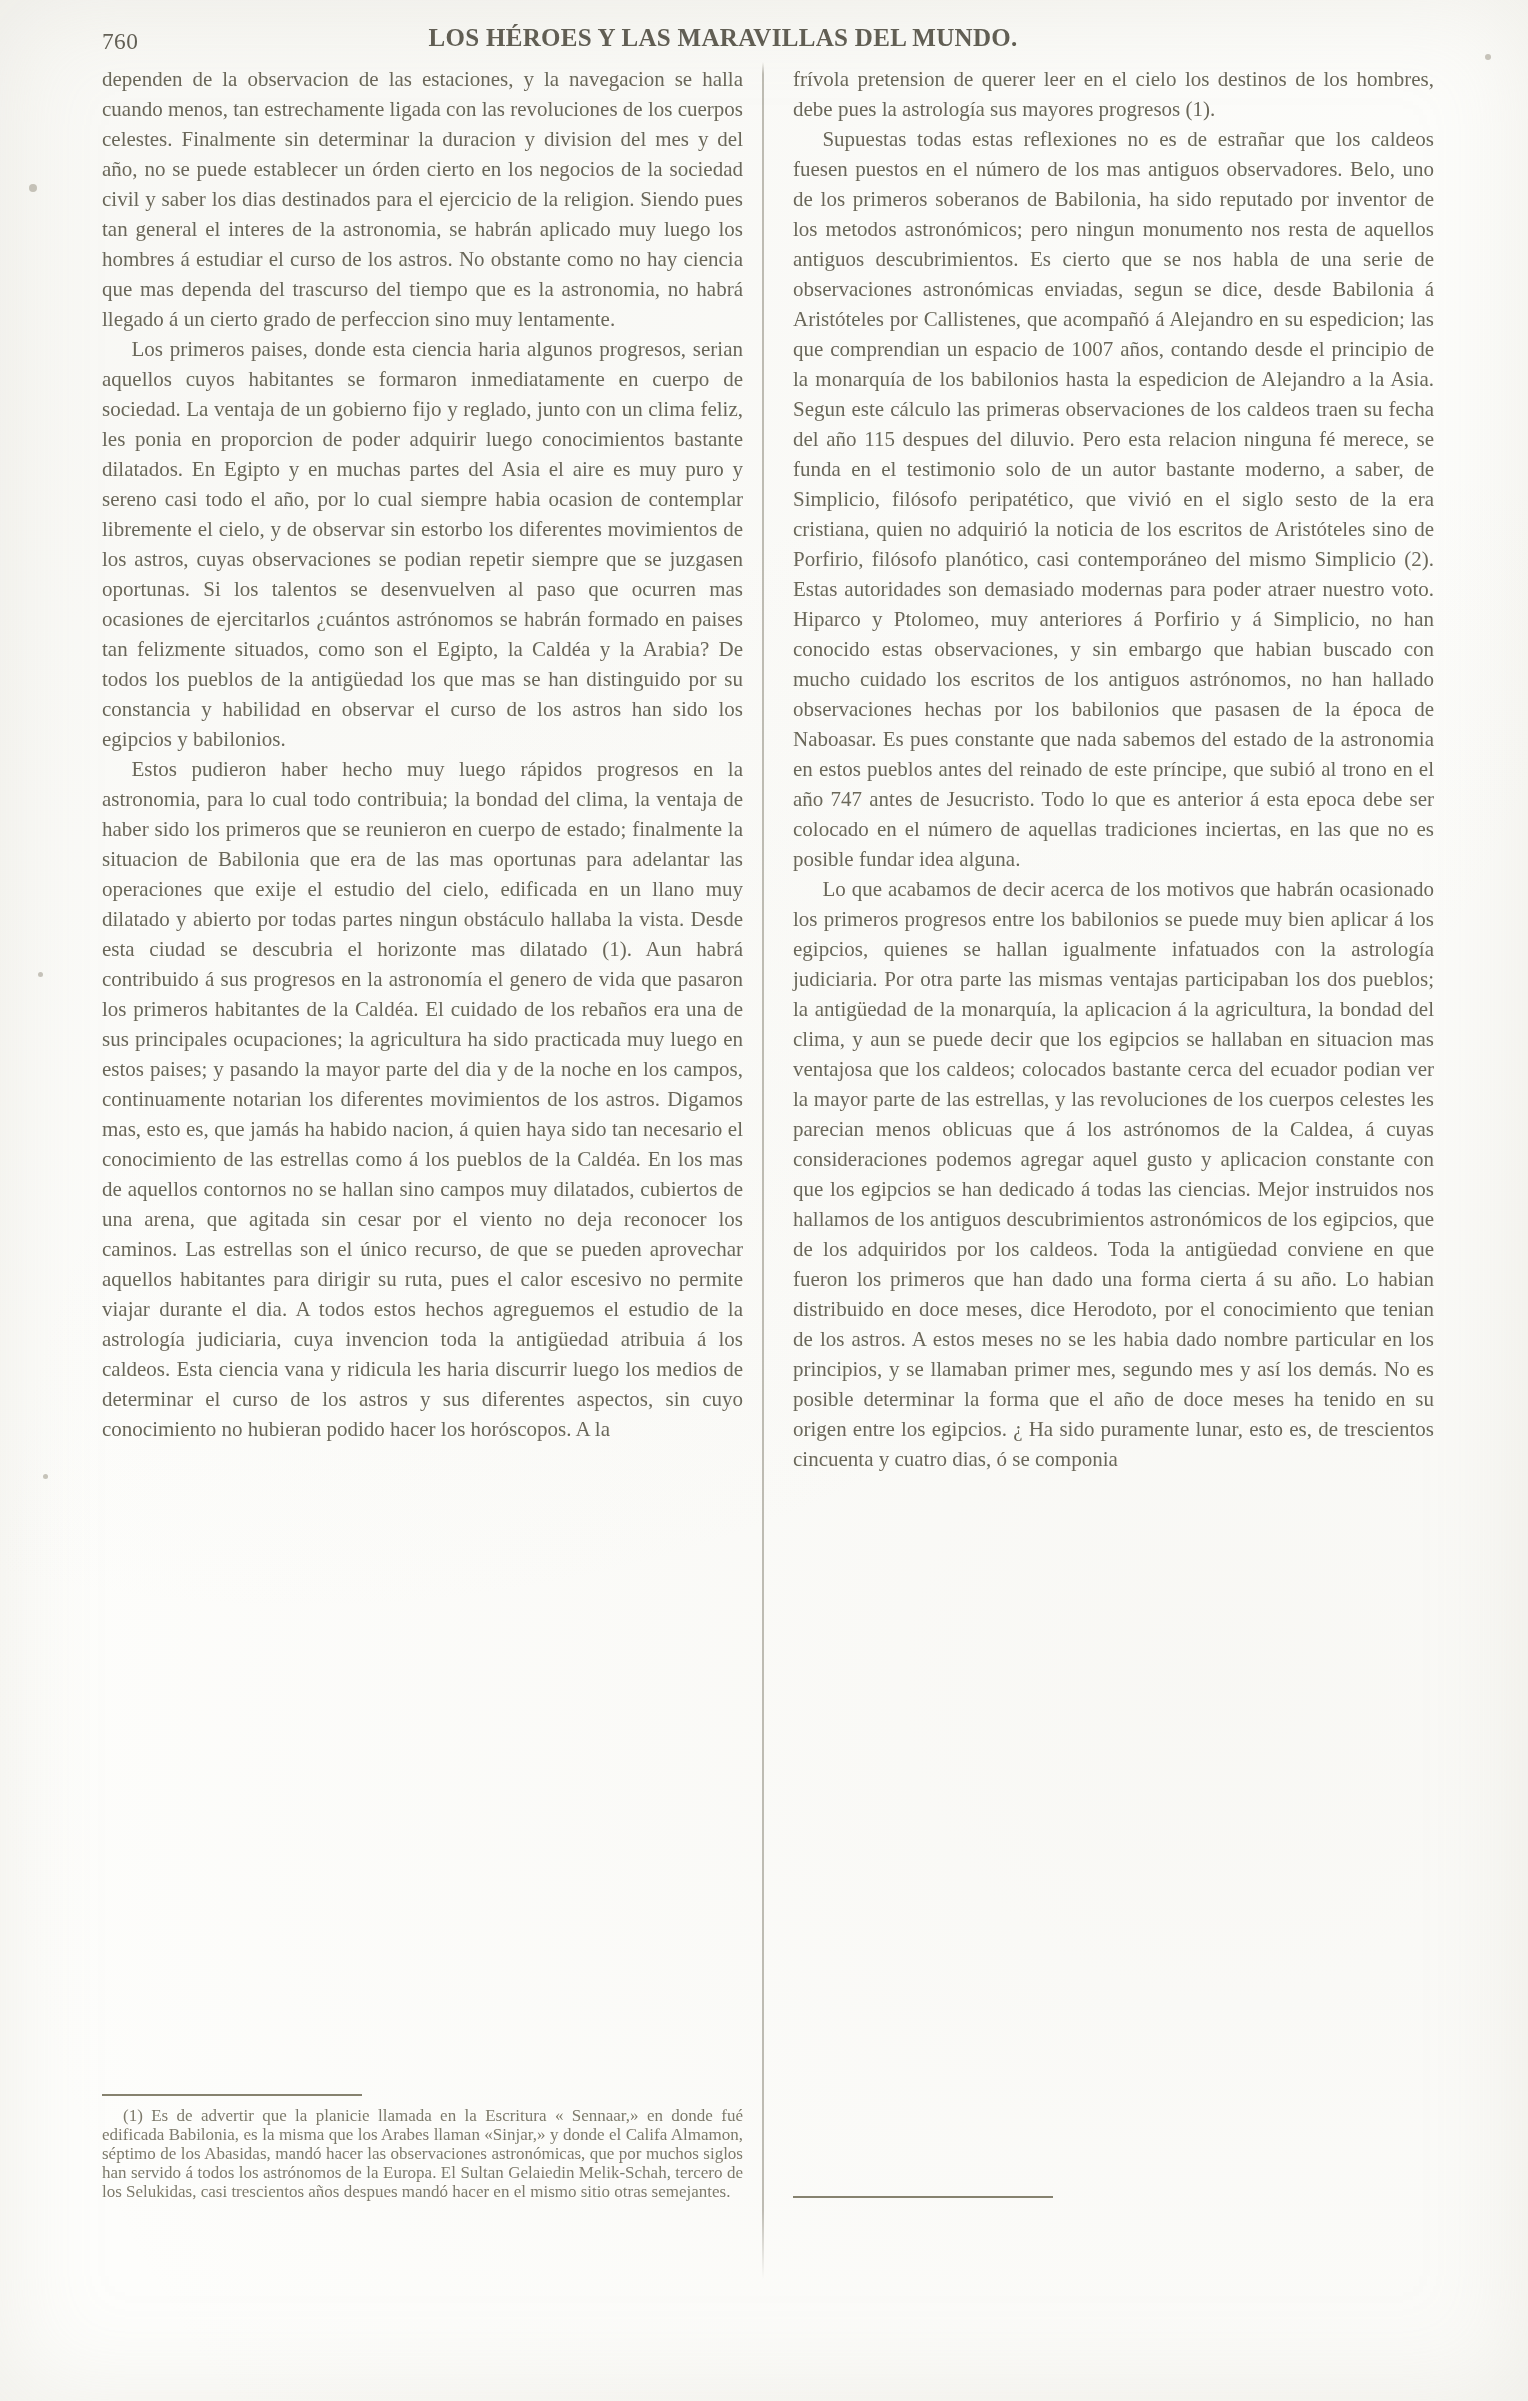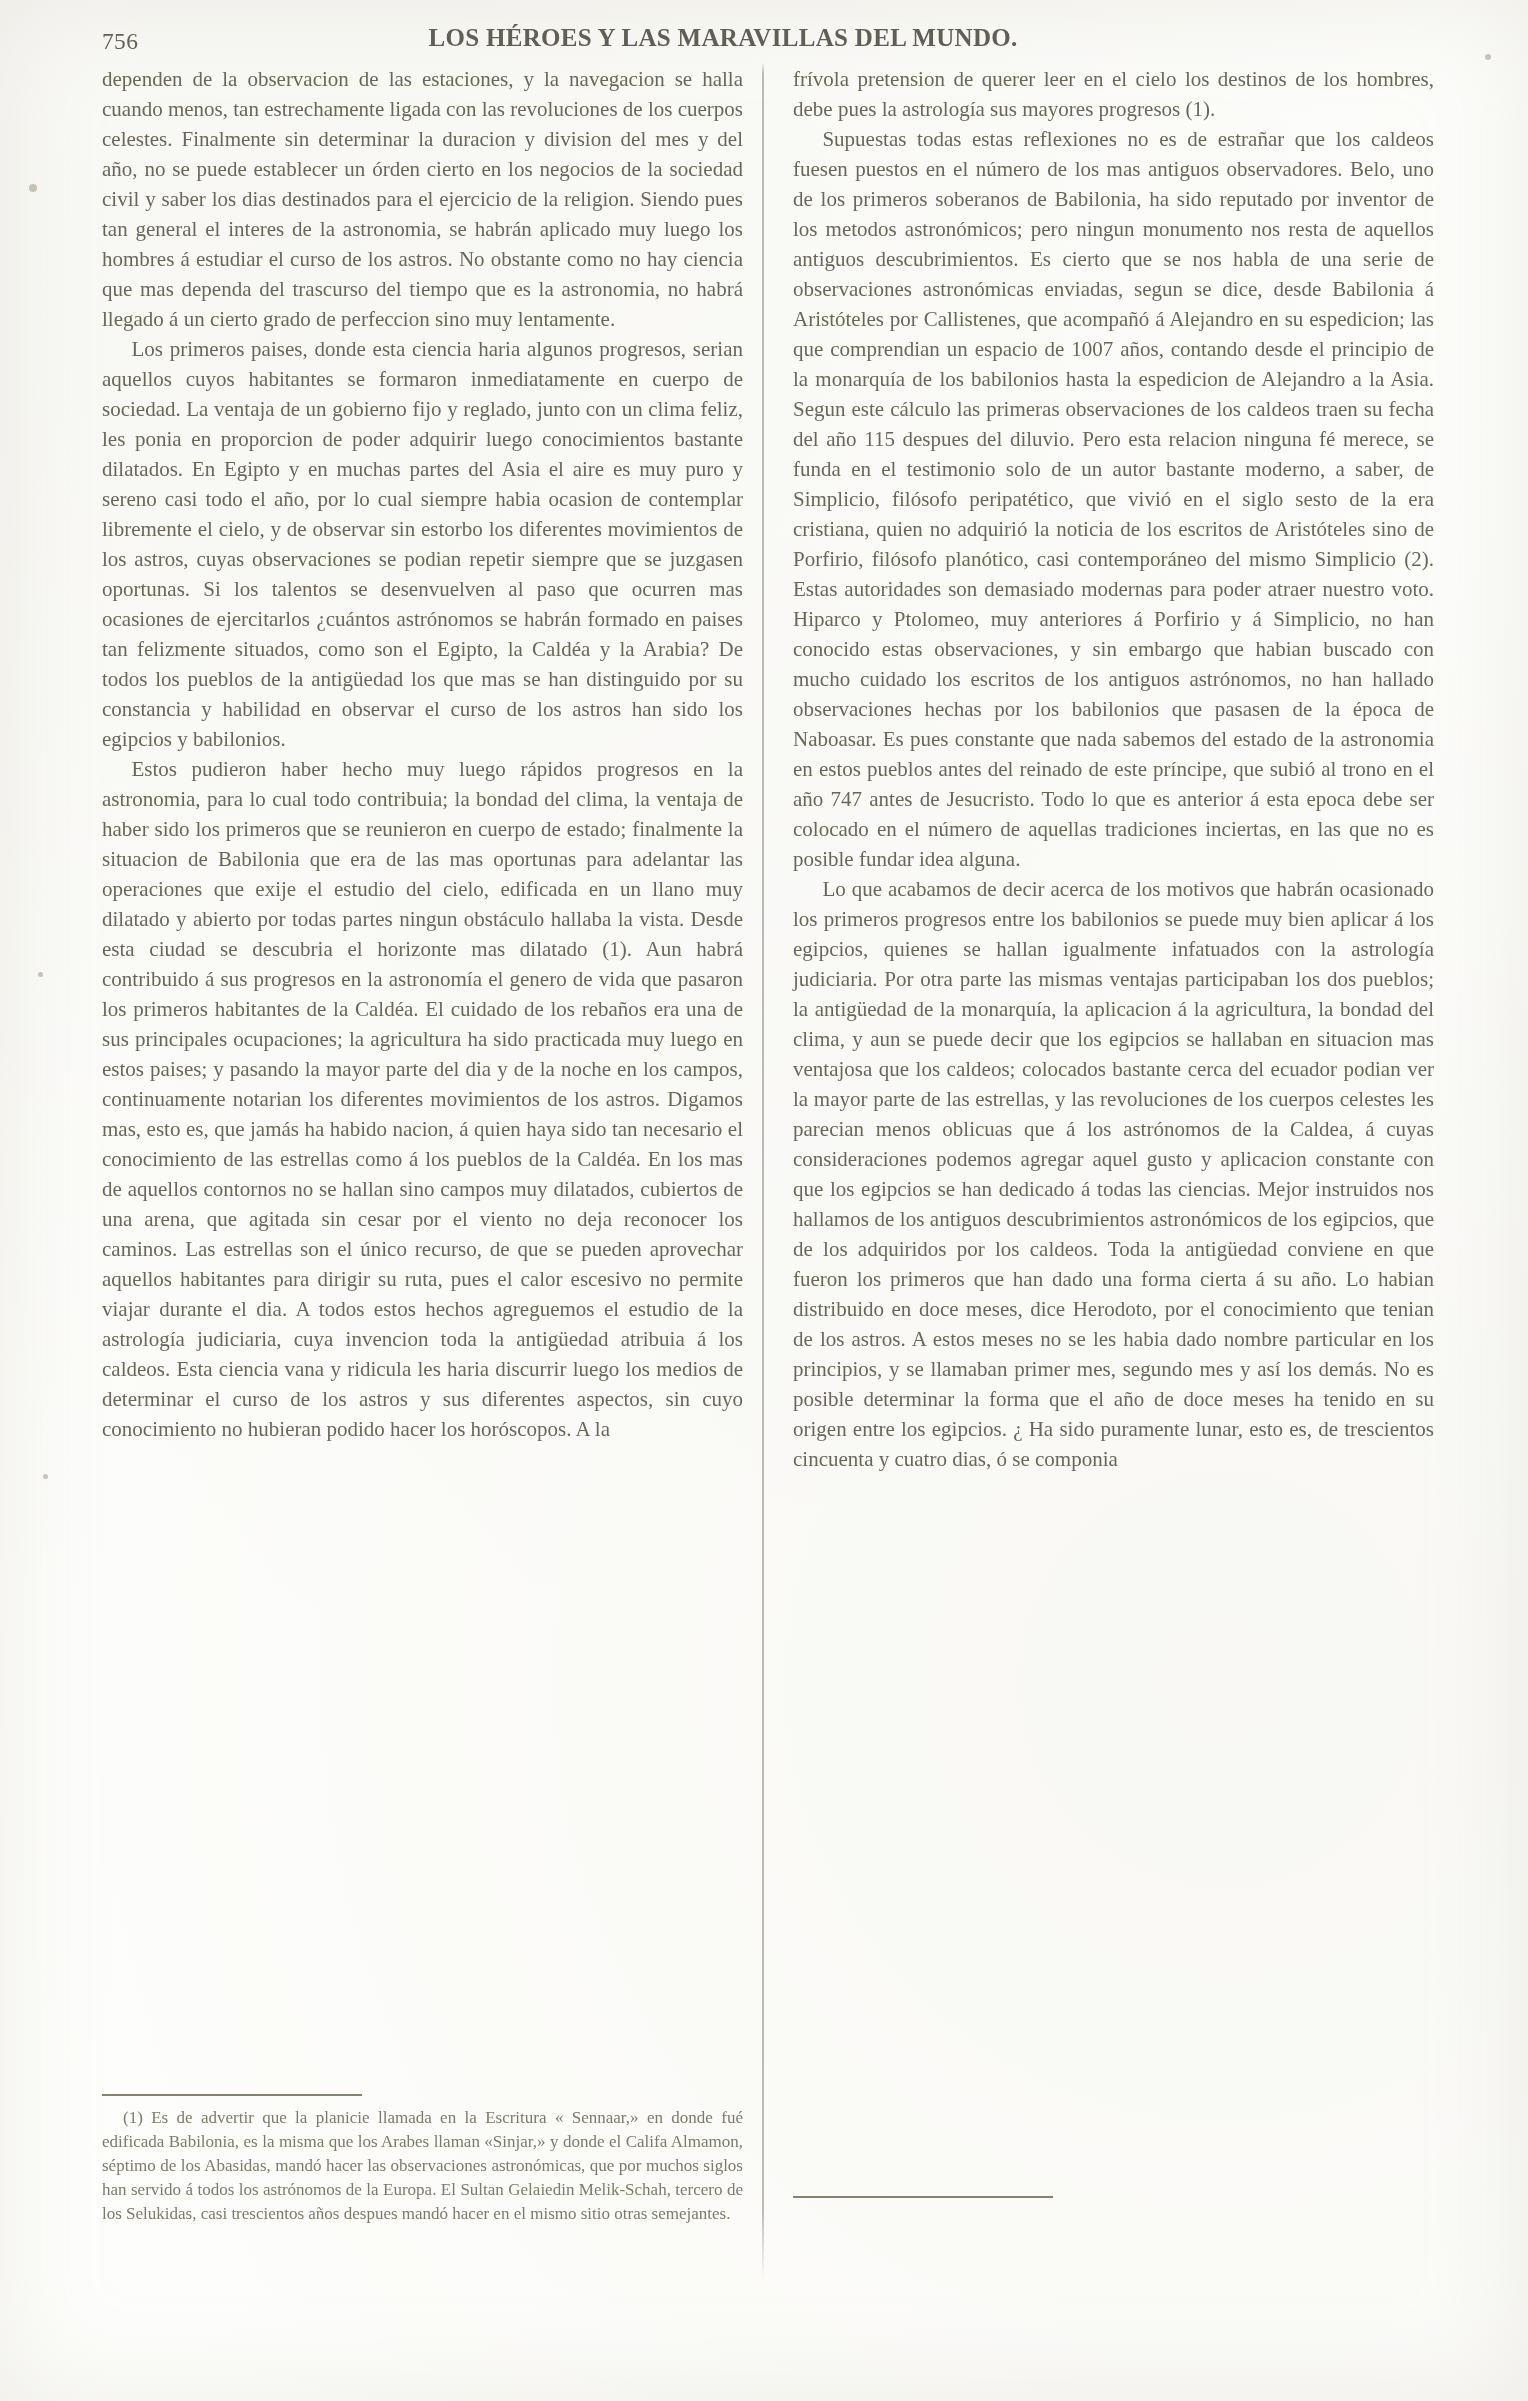--- a/index.html
+++ b/index.html
@@ -83,21 +83,21 @@
     width: 260px;
     height: 1.7px;
     background: #86826f;
   }
   .fn-left { left: 102px; top: 2094px; }
   .fn-right { left: 793px; top: 2196px; }
   .footnotes {
     position: absolute;
     width: 641px;
     font-size: 17px;
-    line-height: 24px;
+    line-height: 19px;
     text-align: justify;
     color: #7d7a6b;
   }
   .footnotes.left { left: 102px; top: 2106px; }
   .footnotes.right { left: 793px; top: 2208px; }
   .footnotes p { margin: 0; text-indent: 21px; }
   .speck {
     position: absolute;
     border-radius: 50%;
     background: #9a9686;
@@ -114,21 +114,21 @@
     pointer-events: none;
     box-shadow: inset 0 0 104px rgba(190,185,168,0.22);
   }
 </style>
 </head>
 <body>
 
 <div class="page">
 
   <div class="header">
-    <div class="folio">756</div>
+    <div class="folio">760</div>
     <div class="running-title">LOS HÉROES Y LAS MARAVILLAS DEL MUNDO.</div>
   </div>
 
   <div class="divider-v"></div>
 
   <div class="col left">
     <p class="noindent">dependen de la observacion de las estaciones, y la navegacion se halla cuando menos, tan estrechamente ligada con las revoluciones de los cuerpos celestes. Finalmente sin determinar la duracion y division del mes y del año, no se puede establecer un órden cierto en los negocios de la sociedad civil y saber los dias destinados para el ejercicio de la religion. Siendo pues tan general el interes de la astronomia, se habrán aplicado muy luego los hombres á estudiar el curso de los astros. No obstante como no hay ciencia que mas dependa del trascurso del tiempo que es la astronomia, no habrá llegado á un cierto grado de perfeccion sino muy lentamente.</p>
     <p>Los primeros paises, donde esta ciencia haria algunos progresos, serian aquellos cuyos habitantes se formaron inmediatamente en cuerpo de sociedad. La ventaja de un gobierno fijo y reglado, junto con un clima feliz, les ponia en proporcion de poder adquirir luego conocimientos bastante dilatados. En Egipto y en muchas partes del Asia el aire es muy puro y sereno casi todo el año, por lo cual siempre habia ocasion de contemplar libremente el cielo, y de observar sin estorbo los diferentes movimientos de los astros, cuyas observaciones se podian repetir siempre que se juzgasen oportunas. Si los talentos se desenvuelven al paso que ocurren mas ocasiones de ejercitarlos ¿cuántos astrónomos se habrán formado en paises tan felizmente situados, como son el Egipto, la Caldéa y la Arabia? De todos los pueblos de la antigüedad los que mas se han distinguido por su constancia y habilidad en observar el curso de los astros han sido los egipcios y babilonios.</p>
     <p>Estos pudieron haber hecho muy luego rápidos progresos en la astronomia, para lo cual todo contribuia; la bondad del clima, la ventaja de haber sido los primeros que se reunieron en cuerpo de estado; finalmente la situacion de Babilonia que era de las mas oportunas para adelantar las operaciones que exije el estudio del cielo, edificada en un llano muy dilatado y abierto por todas partes ningun obstáculo hallaba la vista. Desde esta ciudad se descubria el horizonte mas dilatado (1). Aun habrá contribuido á sus progresos en la astronomía el genero de vida que pasaron los primeros habitantes de la Caldéa. El cuidado de los rebaños era una de sus principales ocupaciones; la agricultura ha sido practicada muy luego en estos paises; y pasando la mayor parte del dia y de la noche en los campos, continuamente notarian los diferentes movimientos de los astros. Digamos mas, esto es, que jamás ha habido nacion, á quien haya sido tan necesario el conocimiento de las estrellas como á los pueblos de la Caldéa. En los mas de aquellos contornos no se hallan sino campos muy dilatados, cubiertos de una arena, que agitada sin cesar por el viento no deja reconocer los caminos. Las estrellas son el único recurso, de que se pueden aprovechar aquellos habitantes para dirigir su ruta, pues el calor escesivo no permite viajar durante el dia. A todos estos hechos agreguemos el estudio de la astrología judiciaria, cuya invencion toda la antigüedad atribuia á los caldeos. Esta ciencia vana y ridicula les haria discurrir luego los medios de determinar el curso de los astros y sus diferentes aspectos, sin cuyo conocimiento no hubieran podido hacer los horóscopos. A la</p>
   </div>

